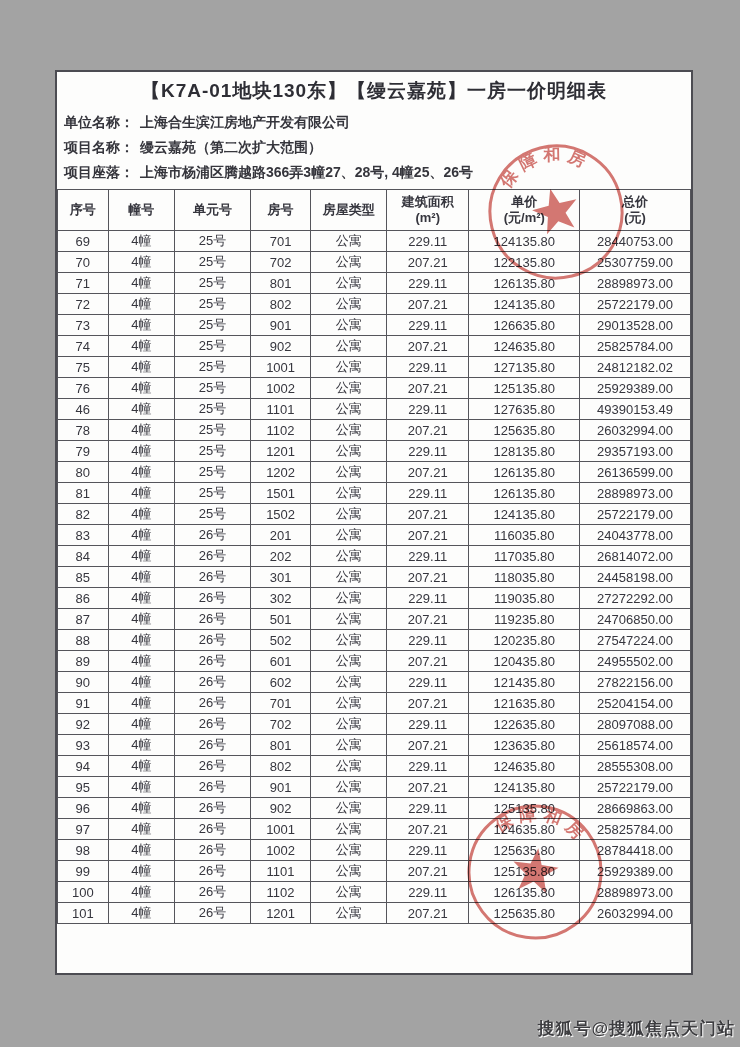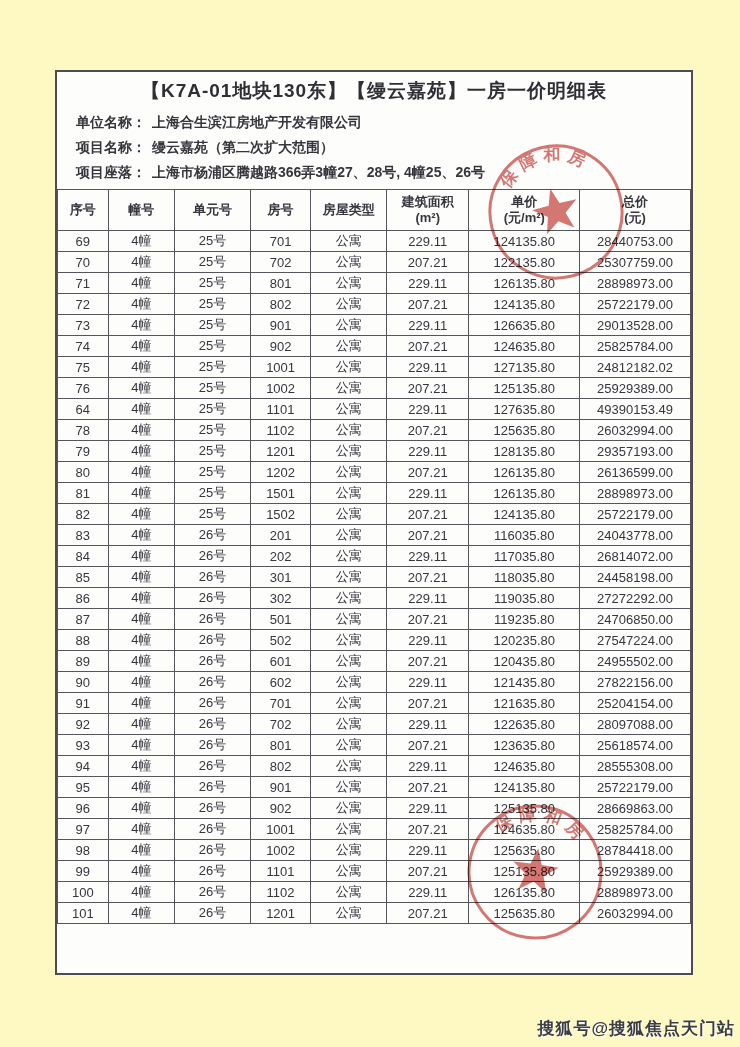--- a/index.html
+++ b/index.html
@@ -4,41 +4,41 @@
 <style>
   html,body{margin:0;padding:0;}
   body{
     font-family:"Liberation Sans","DejaVu Sans",sans-serif;
     background:#f4f3f1;
   }
   .page{
     position:relative;
     width:740px;height:1047px;
     margin:0 auto;
-    background:#fef9c3;
+    background:#a3a3a3;
     overflow:hidden;
   }
   
   .doc{
     position:absolute;
     left:55px;top:70px;
     width:638px;height:905px;
     border:2px solid #4c4c52;
     box-sizing:border-box;
     background:#fdfdfc;
   }
   .doc-title{
     height:38px;line-height:38px;
     text-align:center;
     font-size:19px;font-weight:bold;
     color:#2e2e35;letter-spacing:1px;
     white-space:nowrap;
   }
   .doc-info{
-    padding:0 0 4px 19px;
+    padding:0 0 4px 7px;
   }
   .info-row{
     height:25px;line-height:25px;
     font-size:14px;font-weight:bold;
     color:#35353c;
     white-space:nowrap;
   }
   .info-row .lbl{margin-right:6px;}
   
   table.price{
@@ -233,21 +233,21 @@
             <td>76</td>
             <td>4幢</td>
             <td>25号</td>
             <td>1002</td>
             <td>公寓</td>
             <td>207.21</td>
             <td>125135.80</td>
             <td>25929389.00</td>
           </tr>
           <tr>
-            <td>64</td>
+            <td>46</td>
             <td>4幢</td>
             <td>25号</td>
             <td>1101</td>
             <td>公寓</td>
             <td>229.11</td>
             <td>127635.80</td>
             <td>49390153.49</td>
           </tr>
           <tr>
             <td>78</td>

